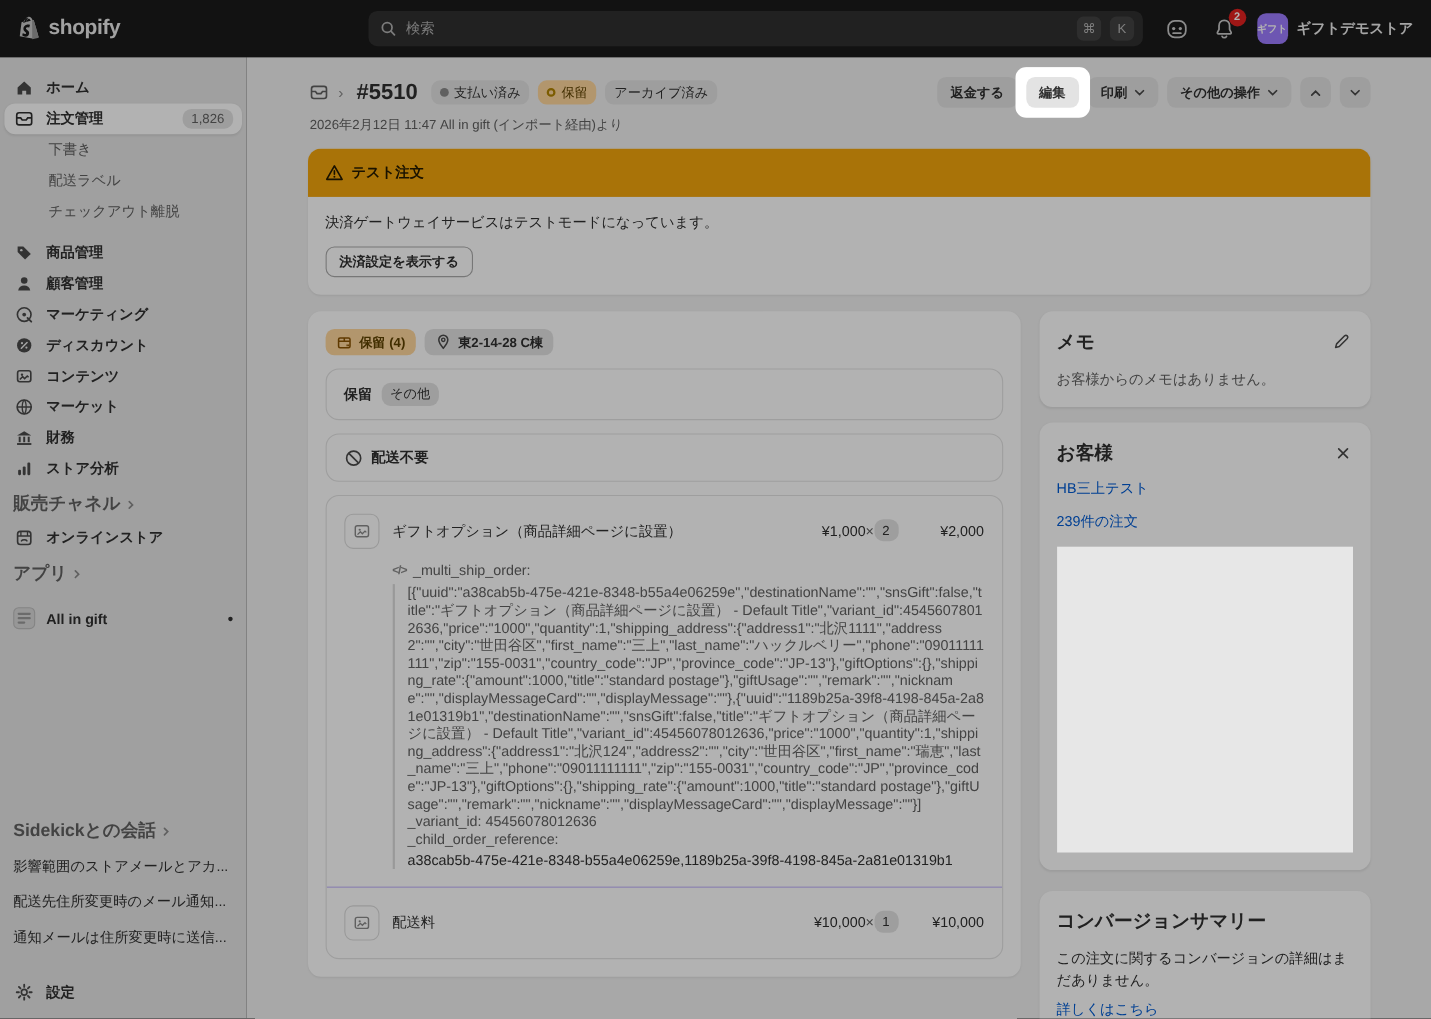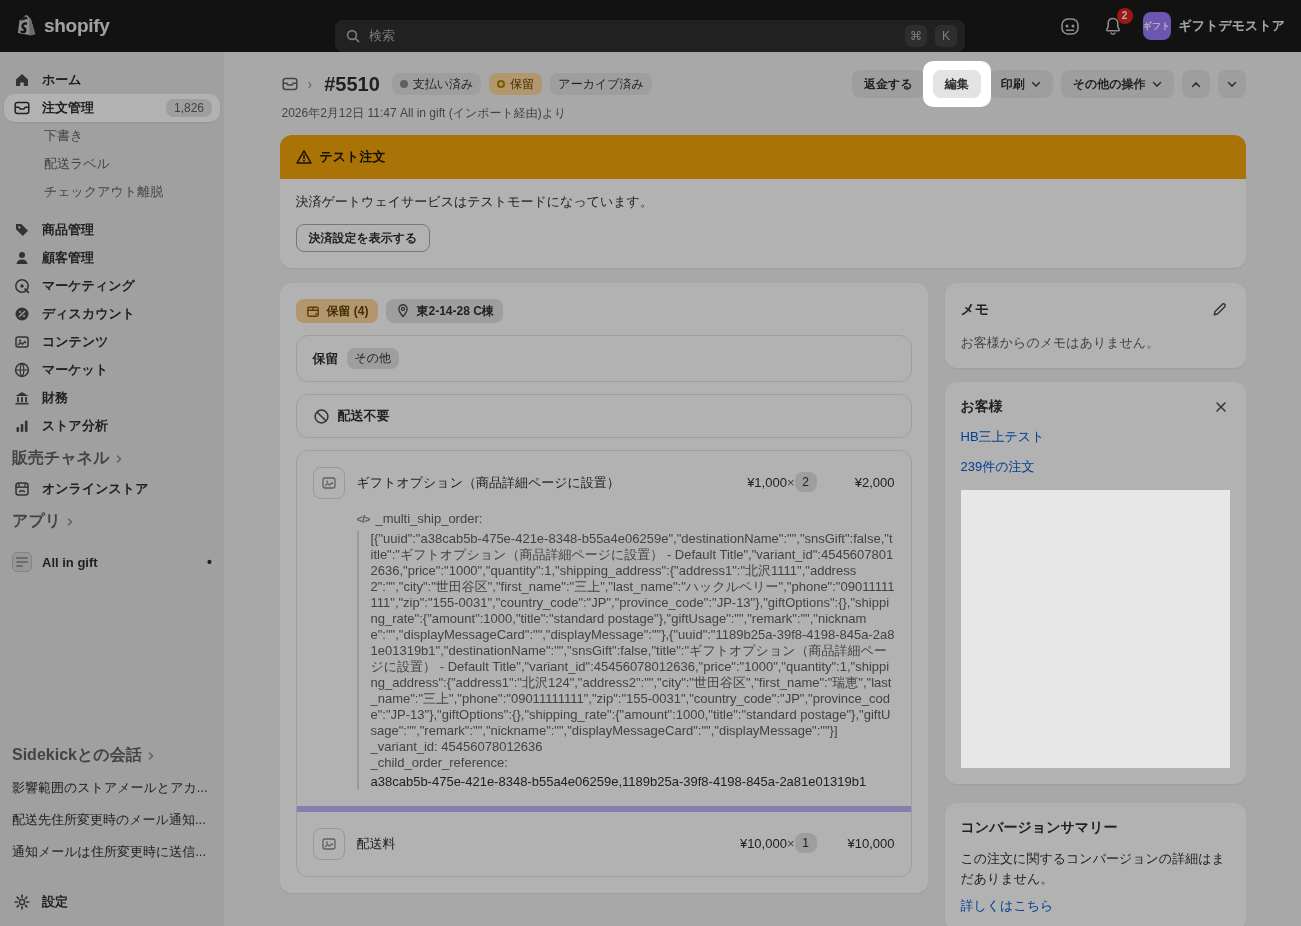--- a/index.html
+++ b/index.html
@@ -8,21 +8,21 @@
     font-family:"Liberation Sans","DejaVu Sans",sans-serif;
     background:#1a1a1a; color:#303030; font-size:13px;
     position:relative;
   }
   svg { display:block; }
 
   
   .topbar { height:52px; background:#1b1b1b; display:flex; align-items:center; padding:0 16px; position:relative; }
   .brand { display:flex; align-items:center; gap:6px; width:300px; }
   .brand-name { color:#e8e8e8; font-size:19px; font-weight:700; letter-spacing:-0.3px; }
-  .search-wrap { position:absolute; left:335px; width:630px; top:20px; }
+  .search-wrap { position:absolute; left:335px; width:704px; top:10px; }
   .search-box { height:32px; background:#303030; border-radius:8px; display:flex; align-items:center; padding:0 8px 0 10px; gap:8px; }
   .search-ph { color:#b0b0b0; font-size:13px; flex:1; }
   .kbd { background:#424242; color:#b5b5b5; border-radius:6px; font-size:12px; min-width:22px; height:22px; display:flex; align-items:center; justify-content:center; padding:0 4px; }
   .top-actions { margin-left:auto; display:flex; align-items:center; gap:18px; }
   .bell-wrap { position:relative; }
   .notif-badge { position:absolute; top:-6px; right:-8px; background:#e22120; color:#fff; font-size:10px; font-weight:700; border-radius:9px; min-width:16px; height:16px; display:flex; align-items:center; justify-content:center; padding:0 4px; }
   .account { display:flex; align-items:center; gap:8px; }
   .avatar { width:28px; height:28px; border-radius:8px; background:#9d7bff; color:#fff; font-size:9px; font-weight:700; display:flex; align-items:center; justify-content:center; }
   .store-name { color:#ececec; font-size:13px; font-weight:600; }
 
@@ -73,37 +73,37 @@
   .card { background:#ffffff; border-radius:12px; box-shadow:0 1px 2px rgba(0,0,0,.07); padding:16px; }
   .badges-row { display:flex; gap:8px; }
   .badge-lg { display:inline-flex; align-items:center; gap:6px; height:24px; border-radius:8px; padding:0 9px; font-size:12px; font-weight:600; background:#e3e3e3; color:#303030; }
   .badge-lg.warning { background:#ffd79d; color:#5e4200; }
   .sub-box { border:1px solid #e3e3e3; border-radius:12px; padding:12px 16px; margin-top:12px; display:flex; align-items:center; gap:8px; }
   .pill-sm { background:#e3e3e3; border-radius:8px; padding:2px 8px; font-size:12px; color:#303030; }
   .semibold { font-weight:600; }
 
   .items-box { border:1px solid #e3e3e3; border-radius:12px; margin-top:12px; overflow:hidden; }
   .item-row { padding:16px; }
-  .item-divider { border-top:6px solid #c4b5fd; }
+  .item-divider { border-top:1px solid #c4b5fd; }
   .item-head { display:flex; align-items:flex-start; gap:12px; }
   .thumb { width:32px; height:32px; border:1px solid #dcdcdc; border-radius:8px; display:flex; align-items:center; justify-content:center; color:#8a8a8a; flex:none; }
   .item-title { font-size:13px; color:#303030; padding-top:7px; flex:1; }
   .qty-price { display:flex; align-items:center; gap:0; padding-top:5px; }
   .qty-pill { background:#e3e3e3; border-radius:8px; min-width:22px; height:20px; display:flex; align-items:center; justify-content:center; font-size:12px; padding:0 6px; }
   .line-total { width:78px; text-align:right; }
   .props { margin:12px 0 0 44px; }
   .prop-name { display:flex; align-items:center; gap:6px; color:#616161; }
   .code-glyph { color:#8a8a8a; font-size:11px; font-weight:700; letter-spacing:-1px; }
   .prop-value { margin-top:5px; border-left:2px solid #dcdcdc; padding-left:12px; color:#616161; line-height:16px; word-break:break-all; }
   .prop-extra { color:#616161; line-height:16px; word-break:break-all; }
   .prop-ref-value { color:#303030; line-height:17px; margin-top:2px; word-break:break-all; }
 
   .card + .card { margin-top:14px; }
   .card-head { display:flex; align-items:center; }
-  .card-title { font-size:14px; font-weight:650; color:#303030; }
+  .card-title { font-size:17px; font-weight:650; color:#303030; }
   .card-action { margin-left:auto; color:#4a4a4a; cursor:pointer; background:none; border:none; padding:2px; }
   .card-body-text { margin-top:14px; color:#616161; }
   .link { color:#005bd3; text-decoration:none; display:inline-block; cursor:pointer; }
   .customer-links .link { margin-top:12px; display:block; width:fit-content; }
   .customer-block { margin-top:14px; height:278px; background:#e7e7e7; position:relative; z-index:60; }
   .conversion-card { margin-top:19px !important; }
   .conv-text { margin-top:12px; color:#303030; line-height:20px; }
   .conv-link { margin-top:8px; }
 
   

